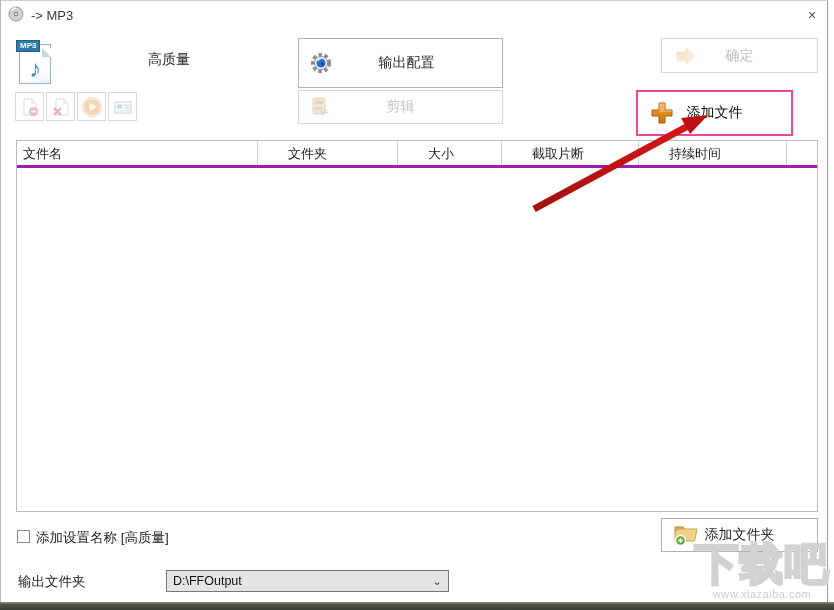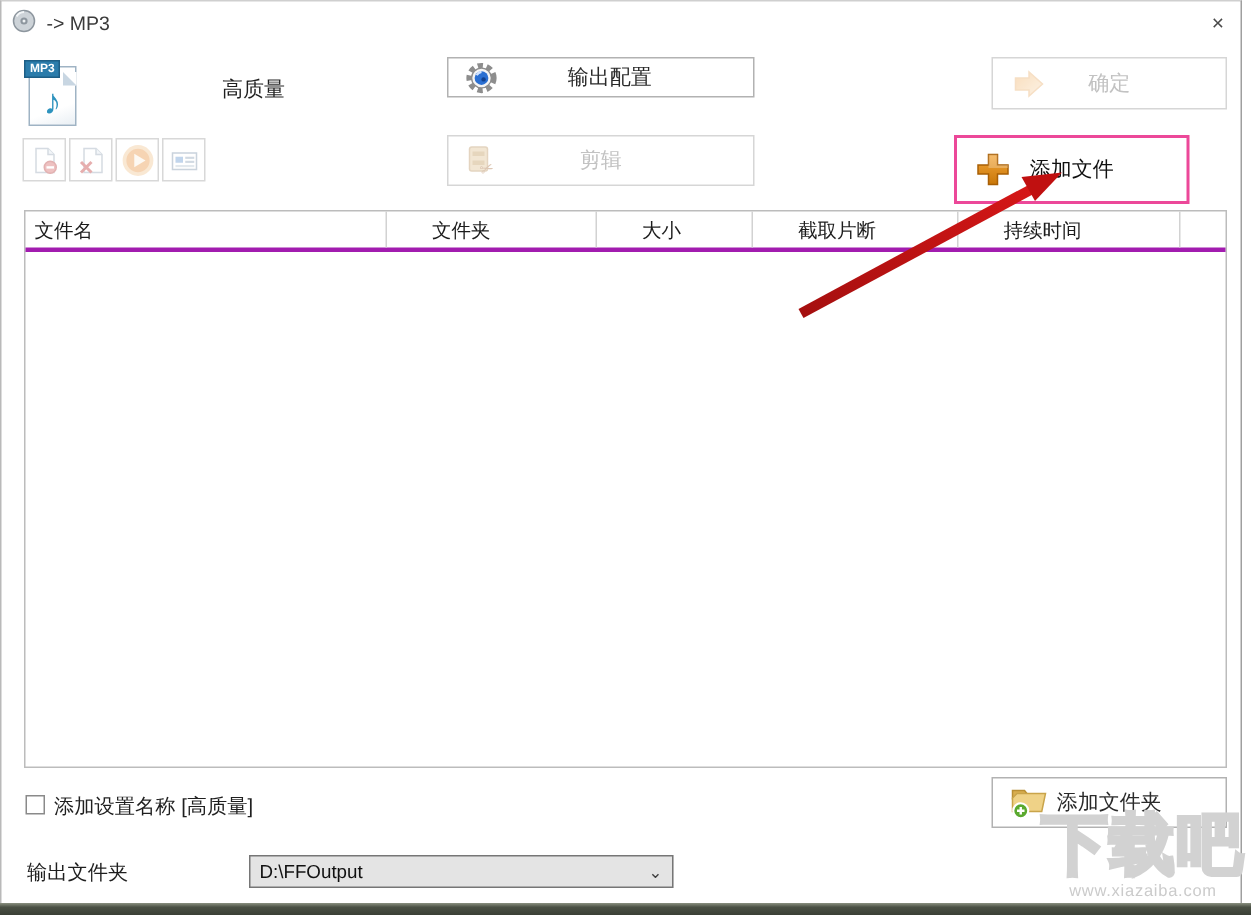--- a/index.html
+++ b/index.html
@@ -17,21 +17,21 @@
   .mp3-page{position:absolute;left:3px;top:4px;width:32px;height:40px;background:linear-gradient(160deg,#ffffff 70%,#e9eff4);border:1px solid #9fb3c4;box-sizing:border-box;}
   .mp3-fold{position:absolute;right:-1px;top:3px;width:0;height:0;border-left:9px solid #c8d6e2;border-top:9px solid #fff;}
   .mp3-badge{position:absolute;left:0;top:0;background:#2b7cab;color:#fff;font-size:8px;font-weight:bold;padding:1px 3px;border:1px solid #1d5e86;line-height:1;}
   .mp3-note{position:absolute;left:9px;top:12px;font-size:24px;color:#2e93be;line-height:1;}
   .preset-label{position:absolute;left:148px;top:51px;font-size:14px;color:#1f1f1f;}
   
   .btn{position:absolute;background:#fff;border:1px solid #b2b2b2;box-sizing:border-box;display:flex;align-items:center;justify-content:center;font-size:14px;color:#2a2a2a;cursor:pointer;}
   .btn .btn-ico{position:absolute;left:11px;top:50%;transform:translateY(-50%);display:flex;align-items:center;}
   .btn.disabled{border-color:#d6d6d6;color:#c2c2c2;cursor:default;}
   .btn.disabled .btn-ico{opacity:.45;}
-  #btn-output-config{left:298px;top:38px;width:205px;height:27px;padding-left:12px;}
+  #btn-output-config{left:298px;top:38px;width:205px;height:50px;padding-left:12px;}
   #btn-ok{left:661px;top:38px;width:157px;height:35px;}
   #btn-clip{left:298px;top:90px;width:205px;height:34px;}
   #btn-add-files{left:636px;top:90px;width:157px;height:46px;border:2px solid #ec4899;color:#101010;}
   #btn-add-folder{left:661px;top:518px;width:157px;height:34px;}
   #btn-change{left:661px;top:565px;width:157px;height:33px;}
   
   .tool-btn{position:absolute;top:92px;width:29px;height:29px;background:#fff;border:1px solid #d2d2d2;box-sizing:border-box;display:flex;align-items:center;justify-content:center;opacity:.85;cursor:pointer;}
   .tool-btn .fade{opacity:.55;}
   
   .table{position:absolute;left:16px;top:140px;width:802px;height:372px;border:1px solid #bcbcbc;box-sizing:border-box;background:#fff;}

